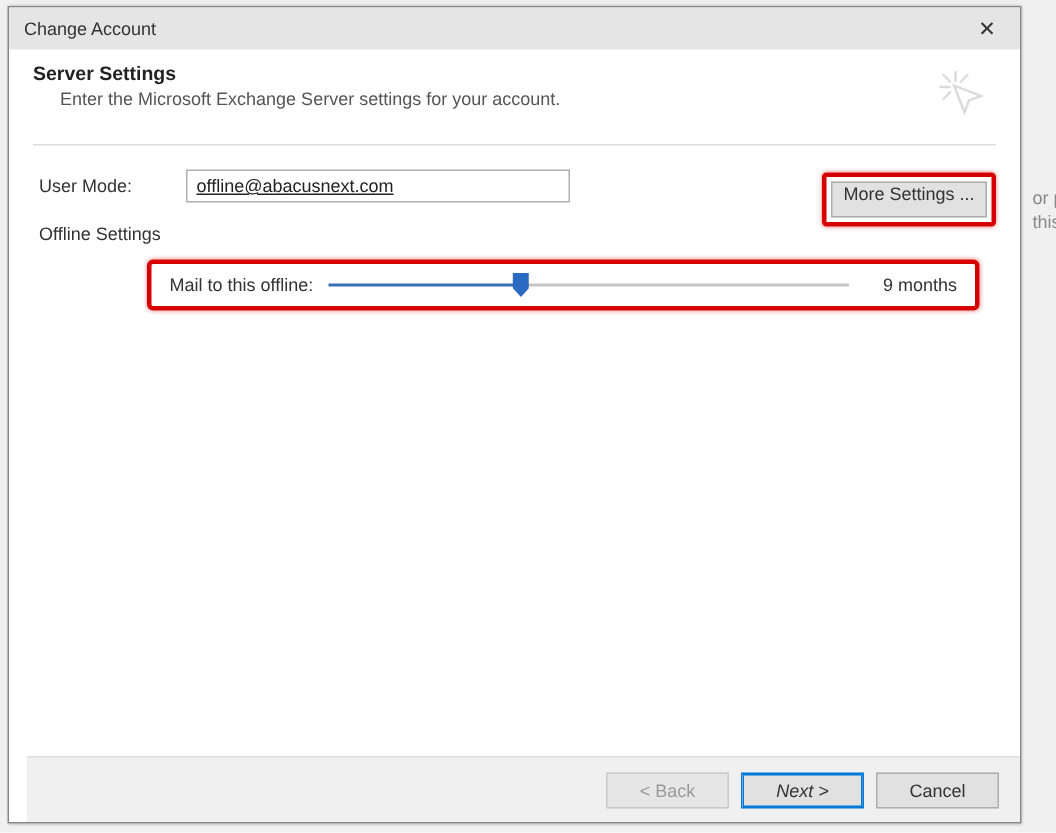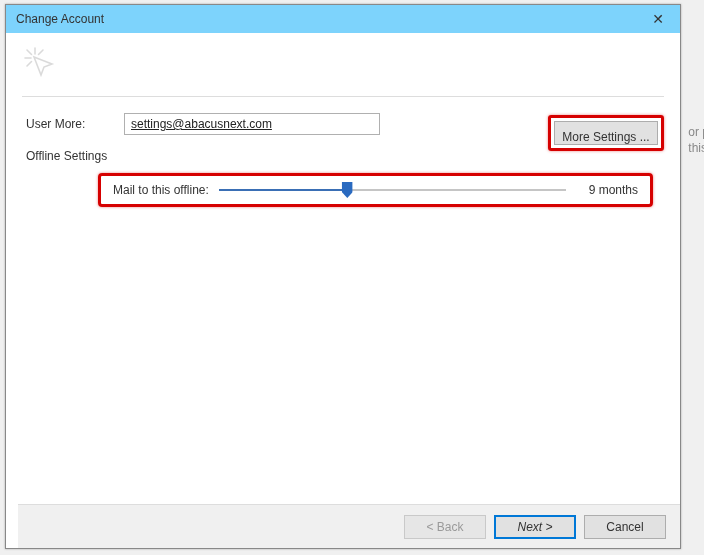--- a/index.html
+++ b/index.html
@@ -4,21 +4,21 @@
   <style>
     * { margin: 0; padding: 0; box-sizing: border-box; font-family: "Segoe UI", Tahoma, sans-serif; font-size: 12px; }
     body { width: 704px; height: 555px; background: #f0f0f0; position: relative; overflow: hidden; }
     .bg-text { position: absolute; right: -5px; top: 125px; color: #888; font-size: 12px; line-height: 1.3; }
     .dialog {
       position: absolute; left: 5px; top: 4px; width: 676px; height: 545px;
       background: #fff; border: 1px solid #888; box-shadow: 0 0 2px rgba(0,0,0,0.3);
     }
     .titlebar {
       height: 28px; display: flex; align-items: center; justify-content: space-between;
-      padding: 0 2px 0 10px; background: #7dd3fc; border-bottom: 0;
+      padding: 0 2px 0 10px; background: #e5e5e5; border-bottom: 0;
     }
     .titlebar .title { color: #333; }
     .close-btn {
       width: 40px; height: 26px; display: flex; align-items: center; justify-content: center;
       cursor: pointer;
     }
     .close-x { font-size: 14px; color: #333; }
     .content { padding: 8px 16px 0 16px; position: relative; }
     .heading-row { display: flex; align-items: flex-start; }
     .heading-text { flex: 1; }
@@ -79,21 +79,21 @@
       cursor: pointer;
     }
     .btn.disabled { color: #9a9a9a; background: #e6e6e6; border-color: #c9c9c9; cursor: default; }
     .btn.default { border: 1px solid #0078d7; box-shadow: inset 0 0 0 1px #0078d7; font-style: italic; }
     .more-wrap {
       position: absolute; right: 16px; bottom: 56px;
     }
     .more-hl { border: 3px solid #d60000; border-radius: 3px; padding: 3px; box-shadow: 0 0 3px rgba(214,0,0,0.5); }
     .btn-more {
       min-width: 104px; height: 24px; border: 1px solid #adadad; background: #e1e1e1;
-      display: inline-flex; align-items: flex-end; justify-content: center; color: #333;
+      display: inline-flex; align-items: flex-start; justify-content: center; color: #333;
       cursor: pointer;
     }
   </style>
 </head>
 <body>
 
 <div class="bg-text">
   <div>or p</div>
   <div>this</div>
 </div>
@@ -101,40 +101,44 @@
 <div class="dialog">
   <div class="titlebar">
     <span class="title">Change Account</span>
     <div class="close-btn">
       <span class="close-x">✕</span>
     </div>
   </div>
 
   <div class="content">
     <div class="heading-row">
+      <div class="heading-text">
+        <div class="h1">Server Settings</div>
+        <div class="sub">Enter the Microsoft Exchange Server settings for your account.</div>
+      </div>
       <div class="cursor-icon">
         <svg width="34" height="34" viewBox="0 0 34 34">
           <g stroke="#bdbdbd" stroke-width="1.6" fill="none" stroke-linecap="round">
             <line x1="13" y1="3" x2="13" y2="9"></line>
             <line x1="3" y1="13" x2="9" y2="13"></line>
             <line x1="5" y1="5" x2="9.5" y2="9.5"></line>
             <line x1="21" y1="5" x2="16.5" y2="9.5"></line>
             <line x1="5" y1="21" x2="9.5" y2="16.5"></line>
             <path d="M12 12 L30 19 L22 22 L19 30 Z" fill="#fff"></path>
           </g>
         </svg>
       </div>
     </div>
     <div class="divider"></div>
 
     <div class="body">
       <div class="row">
-        <div class="lbl">User More:</div>
+        <div class="lbl">User Mode:</div>
         <div class="tf">
-          <span>settings@abacusnext.com</span>
+          <span>offline@abacusnext.com</span>
         </div>
       </div>
 
       <div class="section-lbl">Offline Settings</div>
 
 
       <div class="slider-wrap">
         <div class="hl-red" style="display:block; padding:2px 6px;">
           <div class="slider-box">
             <span class="slider-lbl">Mail to this offline:</span>

